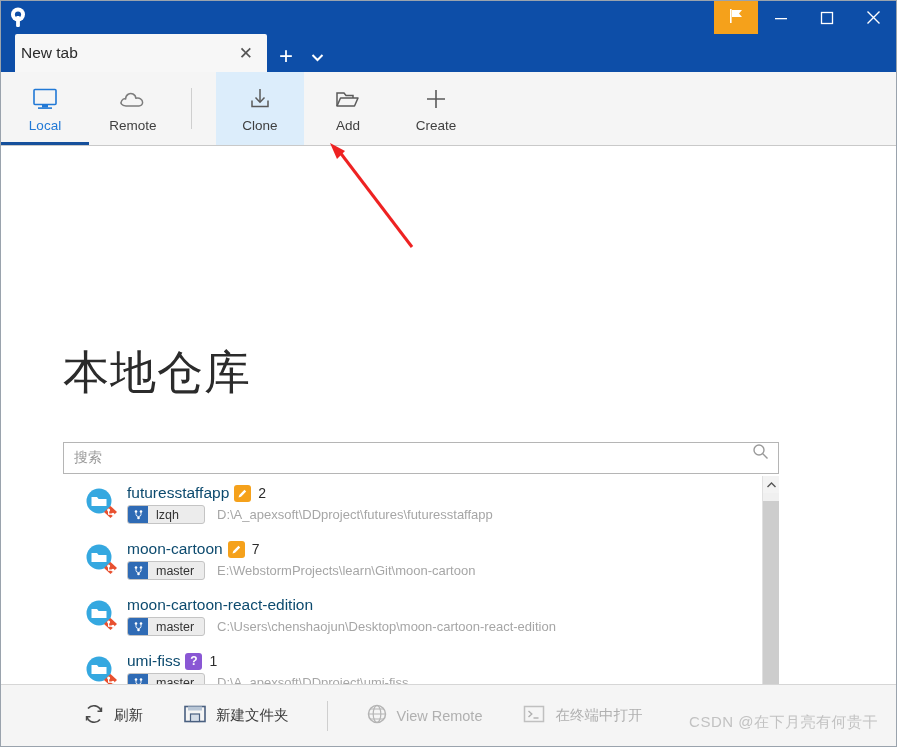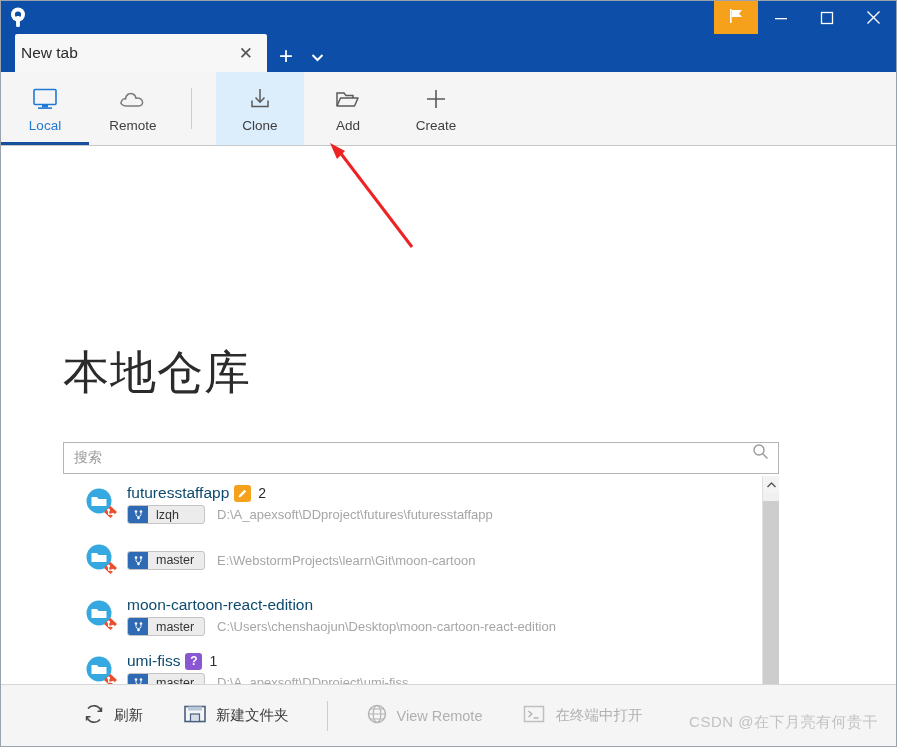--- a/index.html
+++ b/index.html
@@ -298,20 +298,29 @@
             <svg width="36" height="36" viewBox="0 0 36 36">
               <circle cx="16" cy="15" r="12.5" fill="#35a8e0"></circle>
               <path d="M8.5 11 L14 11 L15.6 13 L23.5 13 L23.5 20 L8.5 20 Z" fill="#ffffff"></path>
               <path d="M27.5 20 L34 26 L27.5 32 L21 26 Z" fill="#e8502f"></path>
               <circle cx="25.6" cy="24" r="1.5" fill="#ffffff"></circle>
               <circle cx="30" cy="28.2" r="1.5" fill="#ffffff"></circle>
               <path d="M25.6 24 L25.6 28.2 L30 28.2" stroke="#ffffff" stroke-width="1.2" fill="none"></path>
             </svg>
           </div>
           <div class="repo-body">
+            <div class="repo-line1">
+              <span class="repo-name">moon-cartoon</span>
+              <span class="badge pencil">
+                <svg width="11" height="11" viewBox="0 0 11 11">
+                  <path d="M1.5 9.5 L2.3 7 L7.5 1.8 L9.2 3.5 L4 8.7 Z" fill="#ffffff"></path>
+                </svg>
+              </span>
+              <span class="badge-count">7</span>
+            </div>
             <div class="repo-line2">
               <span class="branch-chip">
                 <span class="branch-ico">
                   <svg width="11" height="11" viewBox="0 0 11 11">
                     <circle cx="3" cy="2.6" r="1.3" fill="#ffffff"></circle>
                     <circle cx="8" cy="2.6" r="1.3" fill="#ffffff"></circle>
                     <circle cx="5.5" cy="9" r="1.3" fill="#ffffff"></circle>
                     <path d="M3 3.9 L3 5.5 Q3 7.4 5.5 7.6 M8 3.9 L8 5.5 Q8 7.4 5.5 7.6" stroke="#ffffff" stroke-width="0.9" fill="none"></path>
                   </svg>
                 </span>

